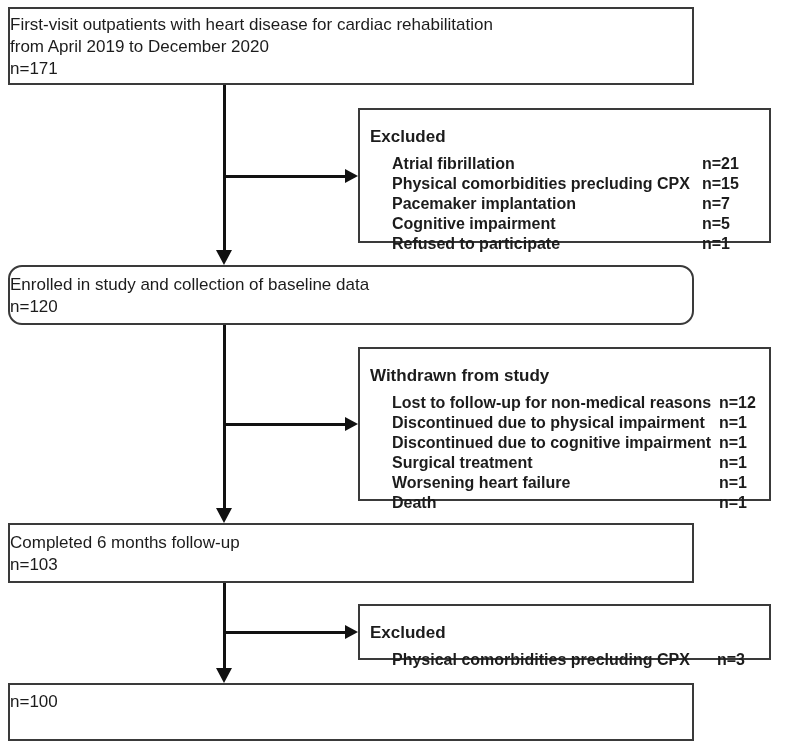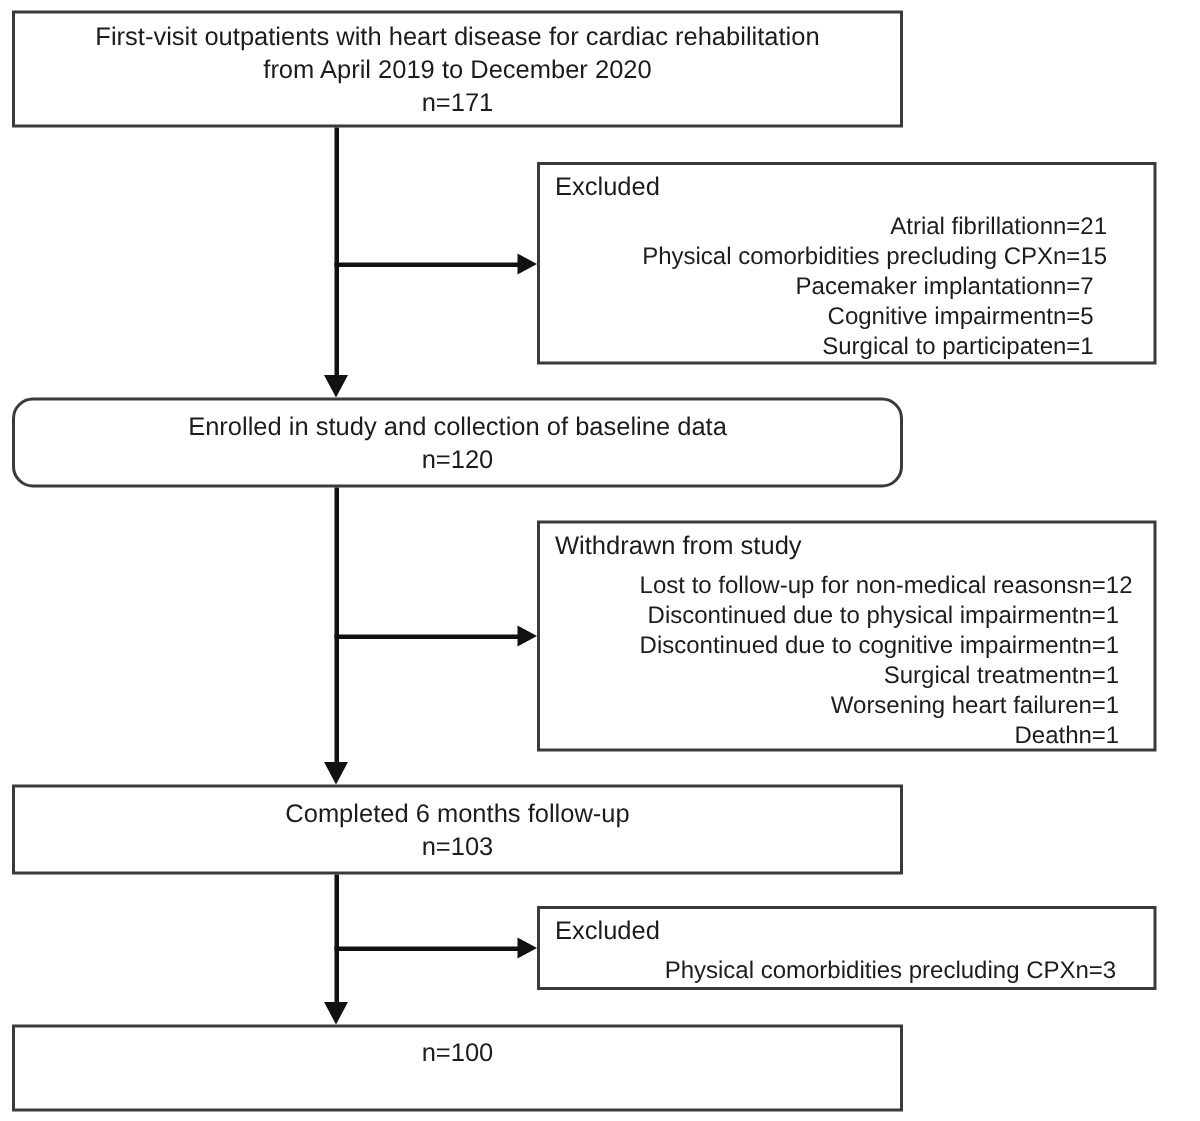--- a/index.html
+++ b/index.html
@@ -15,40 +15,41 @@
     background: #ffffff;
     overflow: hidden;
   }
   .box {
     position: absolute;
     background: #ffffff;
     border: 2px solid #3a3a3a;
   }
   .main-box {
     left: 8px;
-    width: 594px;
-    text-align: center;
+    width: 686px;
+    text-align: left;
     font-size: 17px;
     line-height: 22px;
   }
   .main-box .line { white-space: nowrap; }
   .side-box {
     left: 358px;
     width: 413px;
     font-size: 16px;
     line-height: 20px;
-    padding: 4px 0 0 10px;
+    padding: 16px 0 0 10px;
+    font-weight: bold;
   }
   .side-title {
     font-size: 17px;
     line-height: 22px;
     margin-bottom: 6px;
   }
   .side-items { padding-left: 22px; }
-  .side-item { display: flex; text-align: right; }
+  .side-item { display: flex; }
   .side-item .lbl { flex: 0 0 auto; }
   .side-item .val { flex: 0 0 auto; }
   .sb0 .lbl { width: 310px; }
   .sb1 .lbl { width: 327px; }
   .sb2 .lbl { width: 325px; }
   .vline {
     position: absolute;
     left: 223px;
     width: 3px;
     background: #111;
@@ -107,21 +108,21 @@
       </div>
       <div class="side-item">
         <span class="lbl">Pacemaker implantation</span>
         <span class="val">n=7</span>
       </div>
       <div class="side-item">
         <span class="lbl">Cognitive impairment</span>
         <span class="val">n=5</span>
       </div>
       <div class="side-item">
-        <span class="lbl">Surgical to participate</span>
+        <span class="lbl">Refused to participate</span>
         <span class="val">n=1</span>
       </div>
     </div>
   </div>
 
   <div class="box main-box" style="top:265px; height:60px; padding-top:7px;border-radius:14px;">
     <div class="line">Enrolled in study and collection of baseline data</div>
     <div class="line">n=120</div>
   </div>
 

